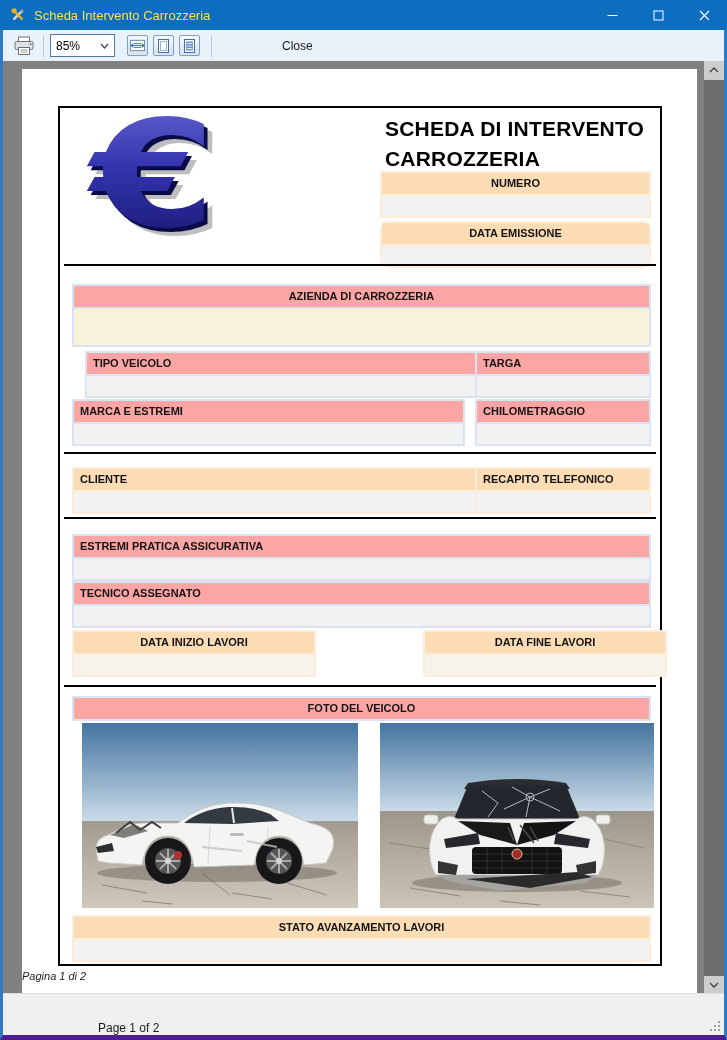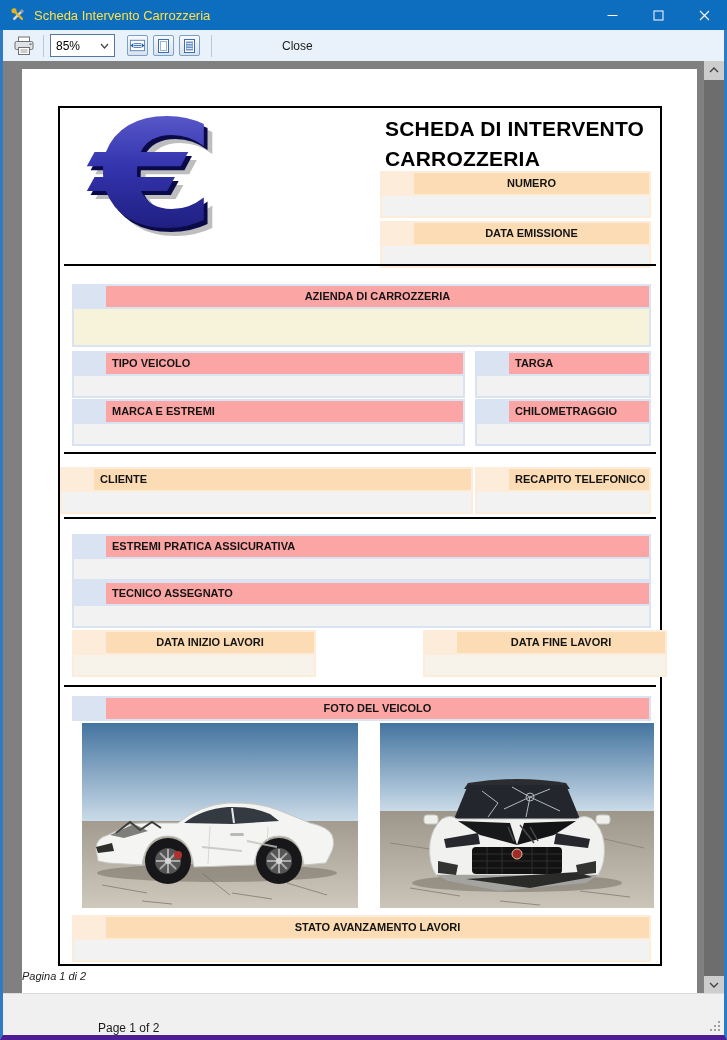--- a/index.html
+++ b/index.html
@@ -33,21 +33,21 @@
   .page { position:absolute; left:19px; top:8px; width:675px; height:942px; background:#fff; overflow:hidden; }
 
   .form { position:absolute; left:36px; top:37px; width:604px; height:860px; border:2px solid #000; background:#fff; }
   .form > * { position:absolute; }
 
   .hr { left:4px; width:592px; height:2px; background:#000; }
 
   .fld { padding:2px; }
   .fld.o { background:#fdecd9; }
   .fld.b { background:#d9e3f1; }
-  .fld .lab { height:21px; line-height:21px; font-weight:bold; font-size:11px; color:#141414;margin-left:32px; }
+  .fld .lab { height:21px; line-height:21px; font-weight:bold; font-size:11px; color:#141414; }
   .fld.o .lab { background:#fbdcb4; }
   .fld.b .lab { background:#fca5a5; }
   .fld.c .lab { text-align:center; }
   .fld.l .lab { padding-left:6px; }
   .fld .val { height:20px; margin-top:2px; background:#f2f2f2; }
   .fld .val.cream { background:#f6f3da; height:36px; }
   .fld .val.warm { background:#f7f3ea; }
 
   .doc-title { left:325px; top:6px; width:270px; font-size:21px; font-weight:bold; color:#000; line-height:30px; letter-spacing:0.2px; }
 
@@ -179,53 +179,53 @@
 
           <div class="doc-title">
             <div>SCHEDA DI INTERVENTO</div>
             <div>CARROZZERIA</div>
           </div>
 
           <div class="fld o c" style="left:320px; top:63px; width:271px;">
             <div class="lab">NUMERO</div>
             <div class="val"></div>
           </div>
-          <div class="fld o c" style="left:320px; top:113px; width:271px;">
+          <div class="fld o c" style="left:320px; top:113px; width:271px;border-radius:9px;">
             <div class="lab">DATA EMISSIONE</div>
             <div class="val"></div>
           </div>
 
           <div class="hr" style="top:156px;"></div>
 
           <div class="fld b c" style="left:12px; top:176px; width:579px;">
             <div class="lab">AZIENDA DI CARROZZERIA</div>
             <div class="val cream"></div>
           </div>
 
-          <div class="fld b l" style="left:12px; top:243px; width:393px;">
+          <div class="fld b l" style="left:25px; top:243px; width:393px;">
             <div class="lab">TIPO VEICOLO</div>
             <div class="val"></div>
           </div>
           <div class="fld b l" style="left:415px; top:243px; width:176px;">
             <div class="lab">TARGA</div>
             <div class="val"></div>
           </div>
 
           <div class="fld b l" style="left:12px; top:291px; width:393px;">
             <div class="lab">MARCA E ESTREMI</div>
             <div class="val"></div>
           </div>
           <div class="fld b l" style="left:415px; top:291px; width:176px;">
             <div class="lab">CHILOMETRAGGIO</div>
             <div class="val"></div>
           </div>
 
           <div class="hr" style="top:344px;"></div>
 
-          <div class="fld o l" style="left:0; top:359px; width:413px;">
+          <div class="fld o l" style="left:12px; top:359px; width:413px;">
             <div class="lab">CLIENTE</div>
             <div class="val"></div>
           </div>
           <div class="fld o l" style="left:415px; top:359px; width:176px;">
             <div class="lab">RECAPITO TELEFONICO</div>
             <div class="val"></div>
           </div>
 
           <div class="hr" style="top:409px;"></div>
 

